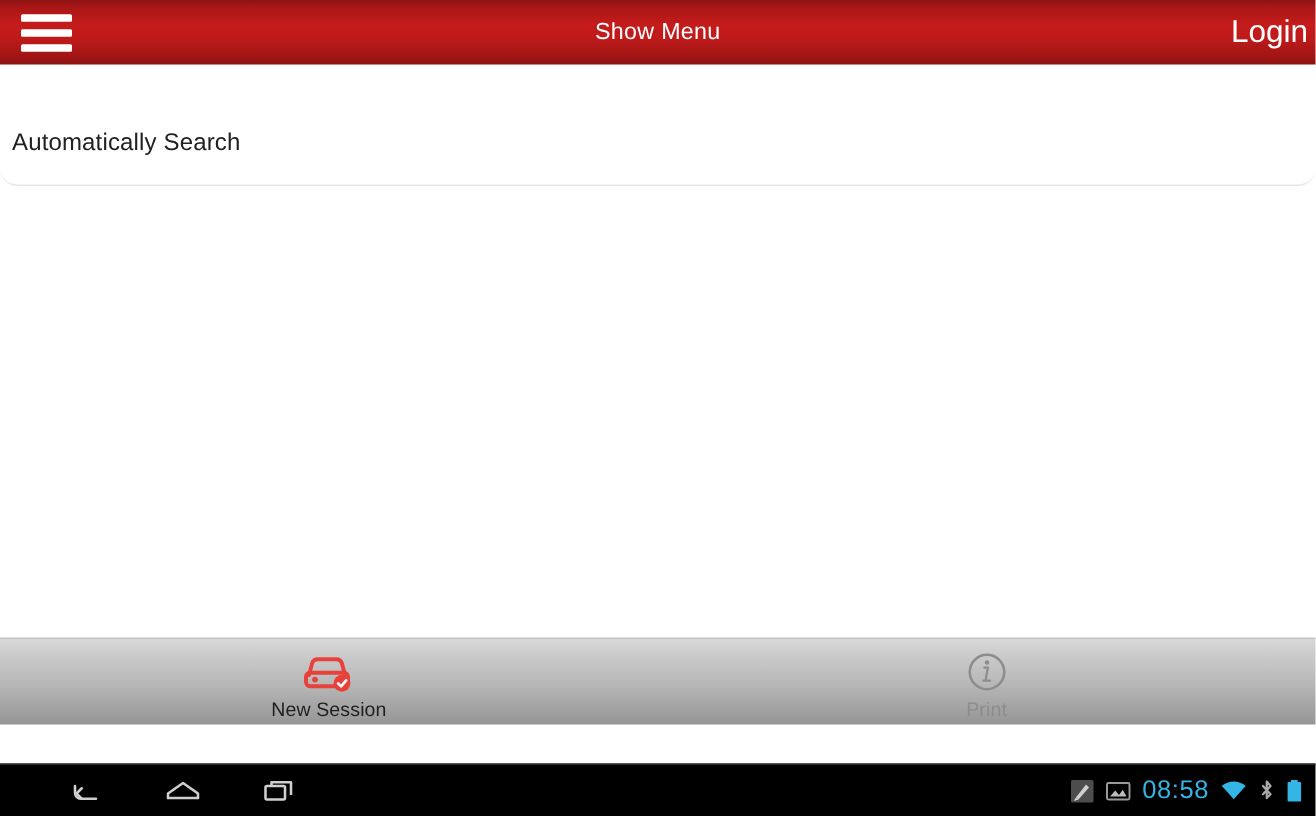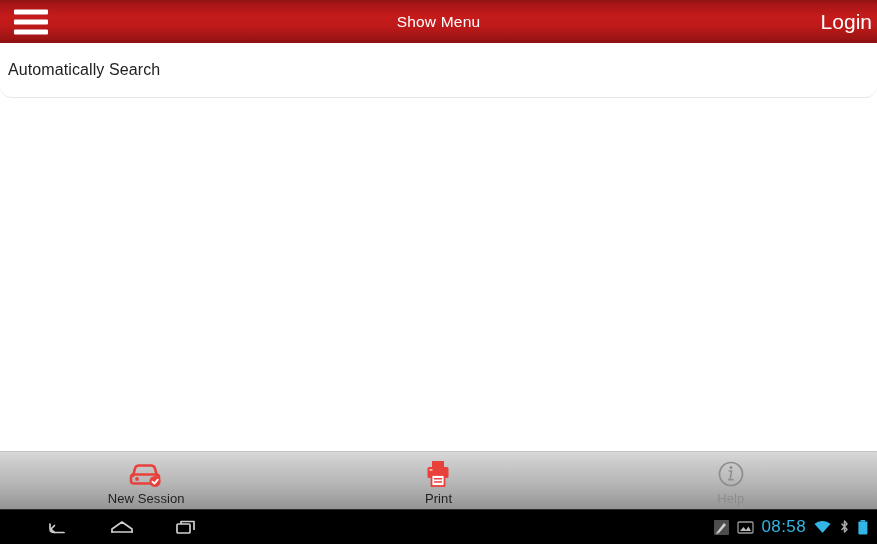--- a/index.html
+++ b/index.html
@@ -15,20 +15,21 @@
     font-family: "Liberation Sans", sans-serif;
     -webkit-font-smoothing: antialiased;
   }
   #app {
     position: relative;
     width: 877px;
     height: 544px;
     display: flex;
     flex-direction: column;
     background: #ffffff;
+    gap: 26px;
   }
 
   
   .header {
     position: relative;
     height: 43px;
     flex: 0 0 43px;
     background: linear-gradient(to bottom,
                 #8c1313 0%,
                 #a81616 10%,
@@ -239,43 +240,30 @@
           <rect x="5" y="15.5" width="28" height="9" rx="2.6" ry="2.6" fill="none" stroke="#e8413c" stroke-width="2.6"></rect>
           <circle cx="11" cy="20" r="1.9" fill="#e8413c"></circle>
           <circle cx="27" cy="20" r="1.9" fill="#e8413c"></circle>
           <circle cx="29" cy="22.5" r="5.6" fill="#e8413c"></circle>
           <path d="M26.4 22.6 L28.4 24.6 L31.8 20.6" fill="none" stroke="#ffffff" stroke-width="1.8" stroke-linecap="round" stroke-linejoin="round"></path>
         </svg>
       </div>
       <div class="tool-label">New Session</div>
     </div>
 
-    <div class="tool-btn">
-      <div class="tool-icon">
-        <svg width="32" height="30" viewBox="0 0 32 30">
-          <rect x="10" y="2" width="12" height="6" fill="#e8413c"></rect>
-          <rect x="5.5" y="8" width="21" height="11" rx="1.6" ry="1.6" fill="#e8413c"></rect>
-          <rect x="7.5" y="10" width="3" height="1.8" fill="#ffb3b0"></rect>
-          <rect x="9.5" y="16" width="13" height="11" fill="#ffffff" stroke="#e8413c" stroke-width="1.8"></rect>
-          <rect x="12" y="19" width="8" height="1.5" fill="#e8413c"></rect>
-          <rect x="12" y="22.2" width="8" height="1.5" fill="#e8413c"></rect>
-        </svg>
-      </div>
-      <div class="tool-label">Print</div>
-    </div>
 
     <div class="tool-btn disabled">
       <div class="tool-icon">
         <svg width="30" height="30" viewBox="0 0 30 30">
           <circle cx="15" cy="15" r="11.5" fill="none" stroke="#8d8d8d" stroke-width="1.7"></circle>
           <circle cx="15" cy="8.6" r="1.5" fill="#8d8d8d"></circle>
           <path d="M15.6 12 L14 20.8 M12.6 20.8 L17 20.8 M13.2 12 L15.6 12" stroke="#8d8d8d" stroke-width="1.5" fill="none" stroke-linecap="round"></path>
         </svg>
       </div>
-      <div class="tool-label">Help</div>
+      <div class="tool-label">Print</div>
     </div>
 
   </div>
 
   <div class="navbar">
     <div class="nav-left">
       <div class="nav-btn">
         <svg width="24" height="18" viewBox="0 0 24 18">
           <path d="M4 6 L4 10.5 C4 13 6 14.5 8.5 14.5 L18 14.5" fill="none" stroke="#cfcfcf" stroke-width="1.7" stroke-linecap="round"></path>
           <path d="M8.5 11 L5 14.5 L8.5 18" transform="translate(0,-3.5)" fill="none" stroke="#cfcfcf" stroke-width="1.7" stroke-linecap="round" stroke-linejoin="round"></path>

